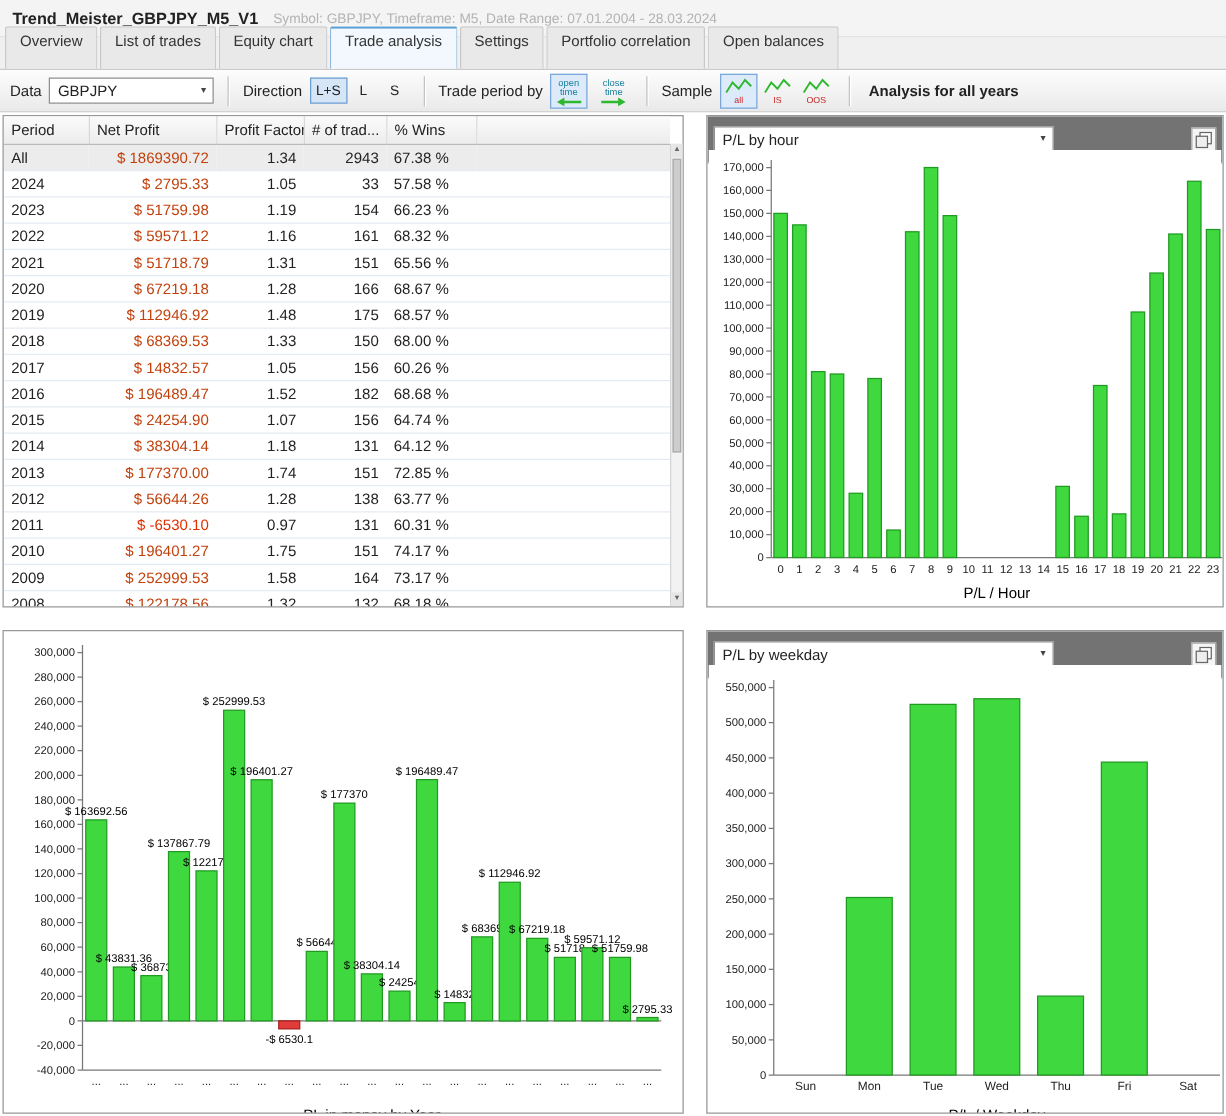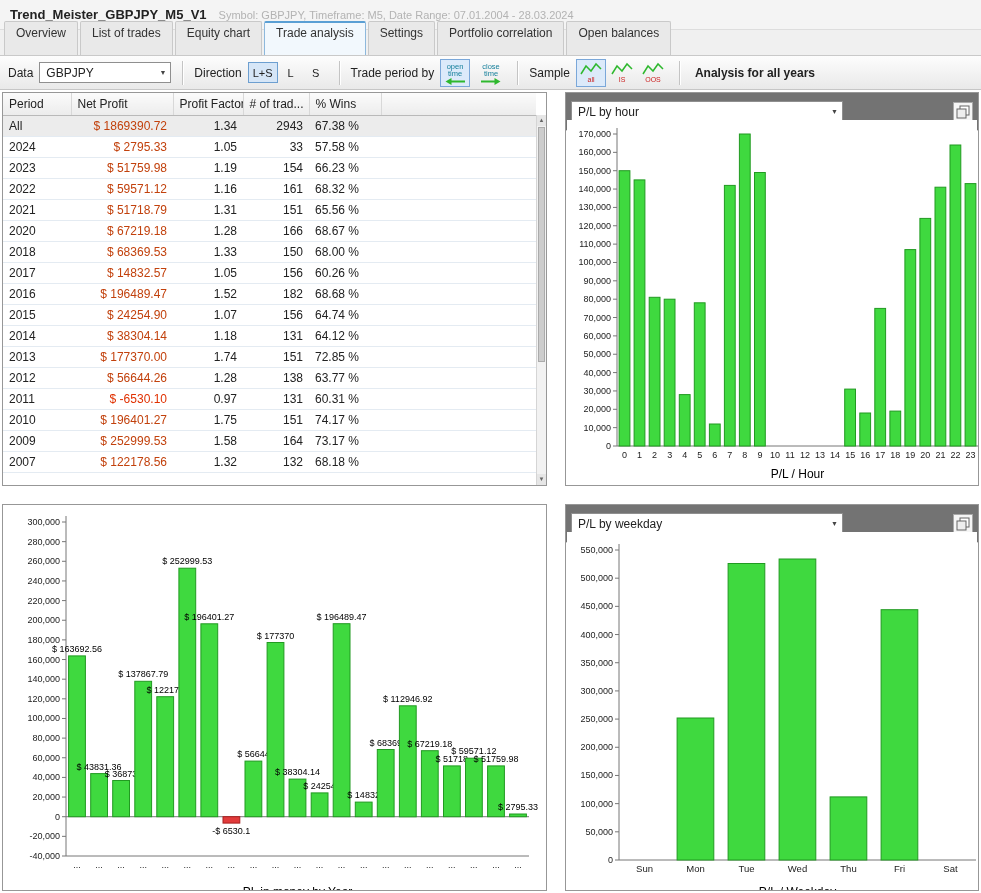--- a/index.html
+++ b/index.html
@@ -207,20 +207,28 @@
               </tr>
               <tr>
                 <td class="col-period">2020</td>
                 <td class="num pos">$ 67219.18</td>
                 <td class="num">1.28</td>
                 <td class="num">166</td>
                 <td class="">68.67 %</td>
                 <td></td>
               </tr>
               <tr>
+                <td class="col-period">2019</td>
+                <td class="num pos">$ 112946.92</td>
+                <td class="num">1.48</td>
+                <td class="num">175</td>
+                <td class="">68.57 %</td>
+                <td></td>
+              </tr>
+              <tr>
                 <td class="col-period">2018</td>
                 <td class="num pos">$ 68369.53</td>
                 <td class="num">1.33</td>
                 <td class="num">150</td>
                 <td class="">68.00 %</td>
                 <td></td>
               </tr>
               <tr>
                 <td class="col-period">2017</td>
                 <td class="num pos">$ 14832.57</td>
@@ -287,21 +295,21 @@
               </tr>
               <tr>
                 <td class="col-period">2009</td>
                 <td class="num pos">$ 252999.53</td>
                 <td class="num">1.58</td>
                 <td class="num">164</td>
                 <td class="">73.17 %</td>
                 <td></td>
               </tr>
               <tr>
-                <td class="col-period">2007</td>
+                <td class="col-period">2008</td>
                 <td class="num pos">$ 122178.56</td>
                 <td class="num">1.32</td>
                 <td class="num">132</td>
                 <td class="">68.18 %</td>
                 <td></td>
               </tr>
             </tbody>
         </table>
       </div>
       <div class="vscroll">

